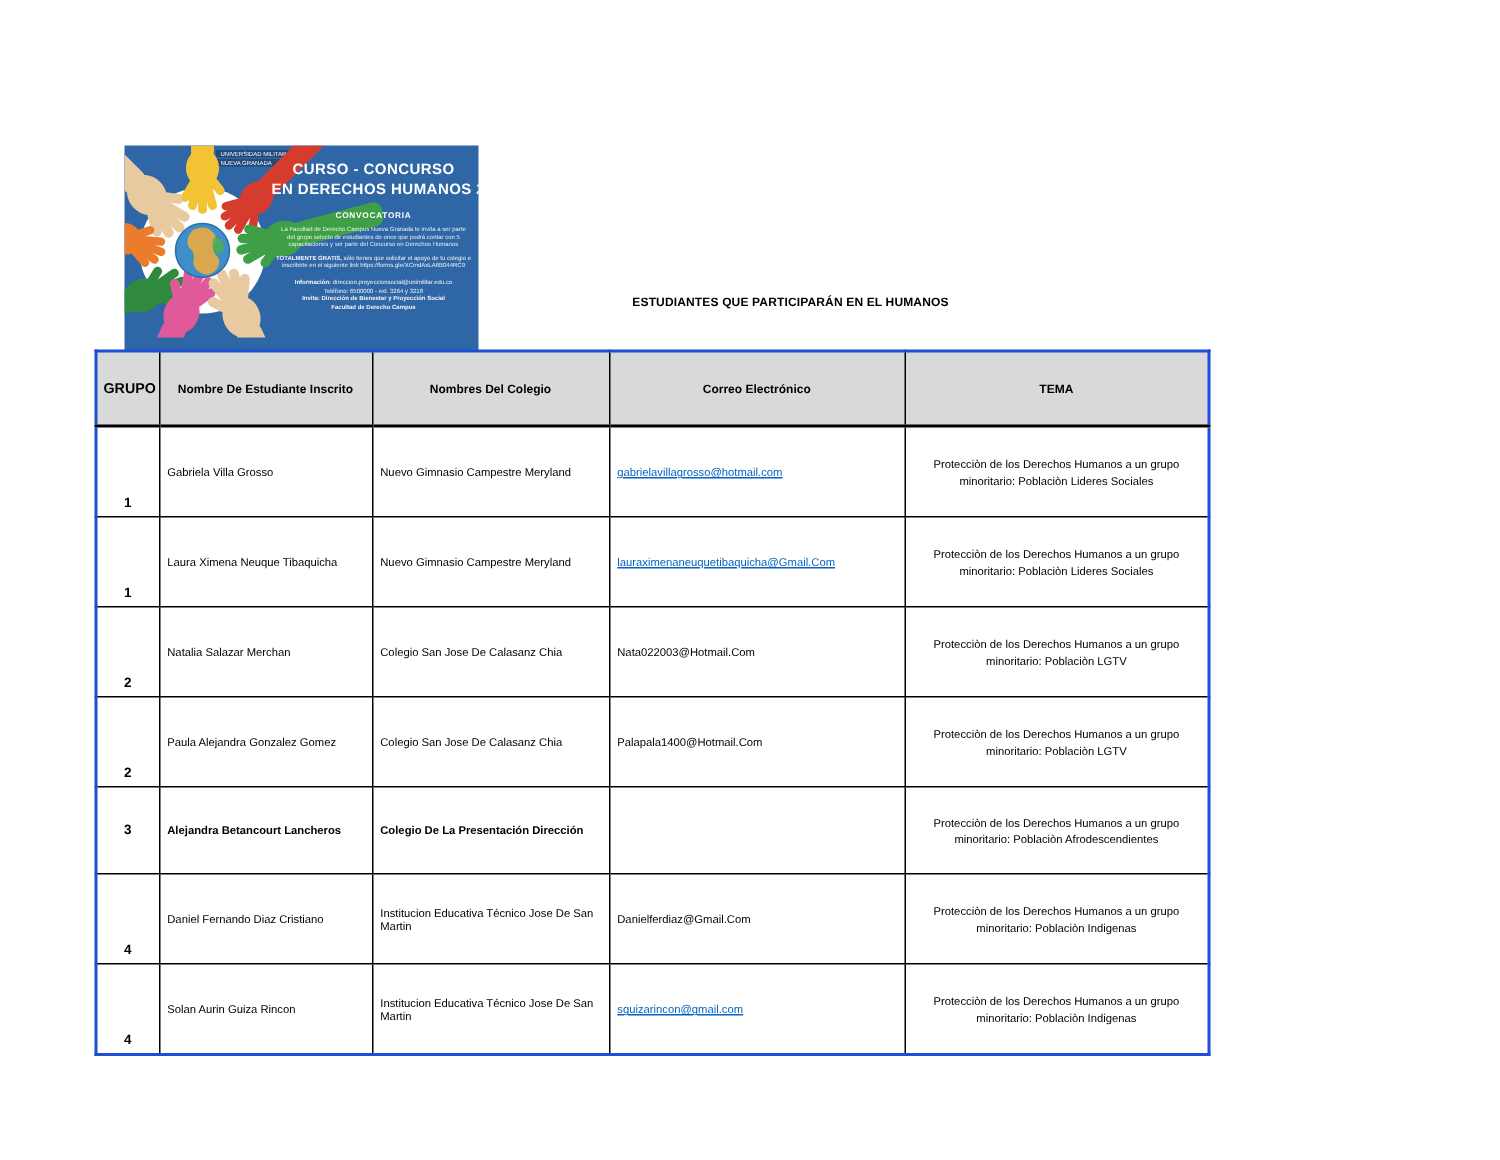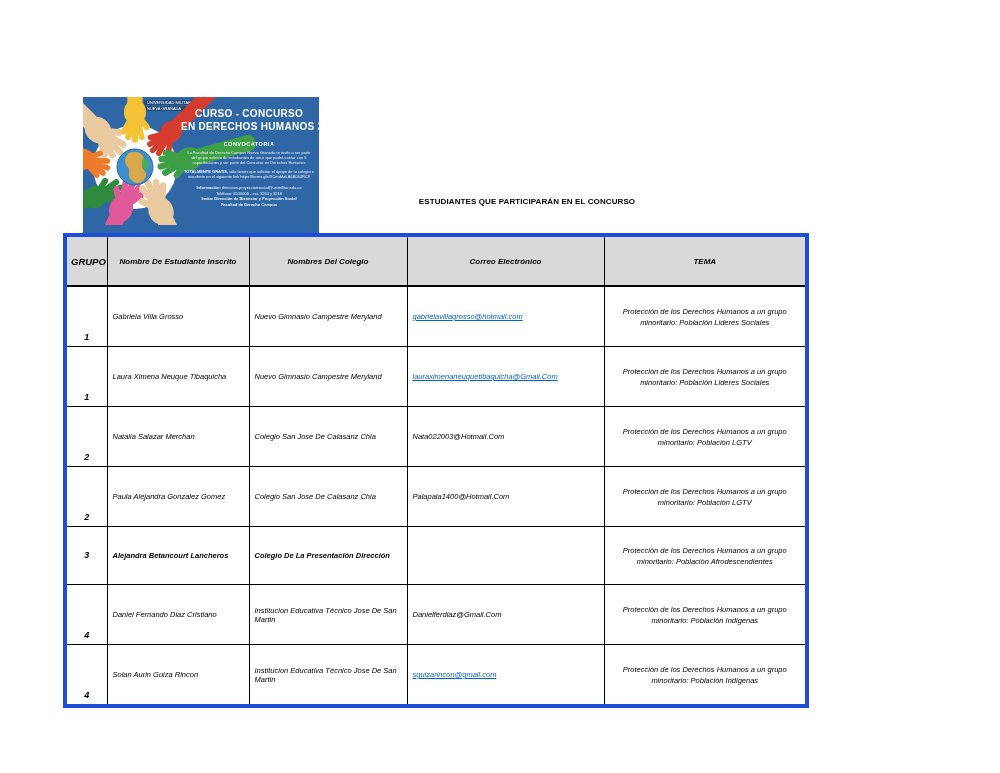--- a/index.html
+++ b/index.html
@@ -23,21 +23,21 @@
   .banner-gratis b{font-size:4px;}
   .banner-info{margin-top:6px;font-size:4px;line-height:5.5px;color:rgba(255,255,255,.92);}
   .banner-info .b{font-weight:bold;}
 
   
   .heading{position:absolute;left:397px;top:197px;width:260px;text-align:center;
            font-size:8px;font-weight:bold;letter-spacing:.1px;}
 
   
   .tbl-wrap{position:absolute;left:63px;top:233px;}
-  table{border-collapse:collapse;table-layout:fixed;width:742px;border:4px solid #1d4ed8;font-style:italic;}
+  table{border-collapse:collapse;table-layout:fixed;width:742px;border:2px solid #1d4ed8;}
   col.c-grupo{width:42px;} col.c-nombre{width:142px;} col.c-colegio{width:158px;}
   col.c-correo{width:197px;} col.c-tema{width:203px;}
   th{background:#d9d9d9;border:1px solid #000;border-bottom:2px solid #000;
      height:48px;font-size:8px;font-weight:bold;text-align:center;vertical-align:middle;padding:0 4px;}
   th.grupo-h{font-size:9.5px;}
   td{border:1px solid #000;height:53px;font-size:7.5px;vertical-align:middle;
      padding:2px 5px;line-height:9px;background:#fff;}
   td.grupo{font-weight:bold;font-size:9px;text-align:center;vertical-align:bottom;padding-bottom:4px;}
   td.grupo.mid{vertical-align:middle;padding-bottom:2px;}
   td.nombre,td.colegio{text-align:left;}
@@ -102,21 +102,21 @@
       <div class="banner-gratis"><b>TOTALMENTE GRATIS,</b><span> sólo tienes que solicitar el apoyo de tu colegio e inscribirte en el siguiente link https://forms.gle/XCmdAxLA6B044RC9</span></div>
       <div class="banner-info">
         <div><span class="b">Información:</span><span> direccion.proyeccionsocial@unimilitar.edu.co</span></div>
         <div>Teléfono: 6500000 - ext. 3264 y 3218</div>
         <div class="b">Invita: Dirección de Bienestar y Proyección Social</div>
         <div class="b">Facultad de Derecho Campus</div>
       </div>
     </div>
   </div>
 
-  <div class="heading">ESTUDIANTES QUE PARTICIPARÁN EN EL CONCURSO</div>
+  <div class="heading">ESTUDIANTES QUE PARTICIPARÁN EN EL HUMANOS</div>
 
   <div class="tbl-wrap">
     <table>
       <colgroup>
         <col class="c-grupo">
           <col class="c-nombre">
           <col class="c-colegio">
           <col class="c-correo">
           <col class="c-tema">
       </colgroup>

